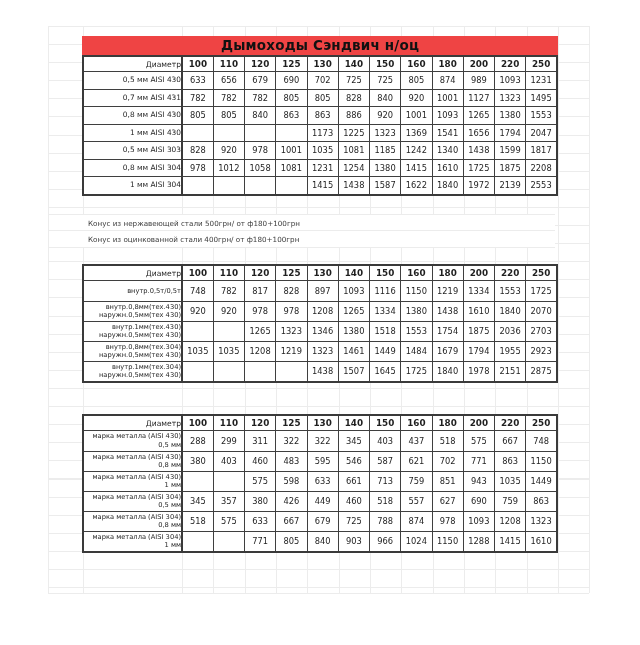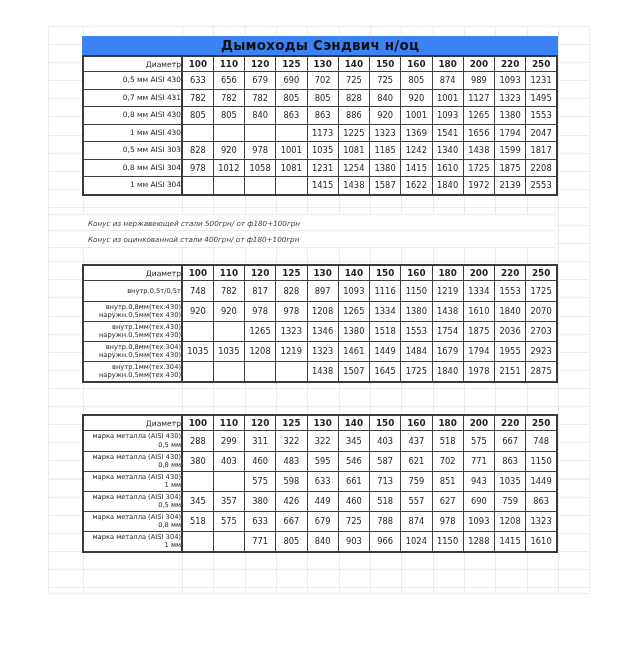--- a/index.html
+++ b/index.html
@@ -15,29 +15,29 @@
   }
   .grid-cols{
     position:absolute;left:133px;top:0;width:408px;height:100%;
     background:repeating-linear-gradient(to right,#ececec 0 1px,transparent 1px 31.33px);
   }
   .vl{position:absolute;top:0;width:1px;height:100%;background:#ececec;}
   
   .note-row{
     position:absolute;left:49px;width:506px;height:17px;background:#ffffff;z-index:1;
     border-bottom:1px solid #ececec;line-height:17px;font-size:7.2px;color:#3c3c3c;
-    padding-left:39px;box-sizing:border-box;white-space:nowrap;font-style:italic;
+    padding-left:39px;box-sizing:border-box;white-space:nowrap;
   }
   .n1{top:214px;border-top:1px solid #ececec;}
   .n2{top:231px;}
   
   .twrap{position:absolute;left:82px;width:476px;z-index:2;}
   .ttitle{
     height:19px;line-height:19px;text-align:center;font-weight:bold;font-size:13.5px;
-    background:#3b82f6;white-space:nowrap;letter-spacing:0.2px;color:#111;
+    background:#ef4444;white-space:nowrap;letter-spacing:0.2px;color:#111;
   }
   table.ptable{
     border-collapse:collapse;table-layout:fixed;width:476px;background:#ffffff;
     border:2px solid #3a3a3a;
   }
   .ptable th,.ptable td{
     border:1.5px solid #3f3f3f;text-align:center;vertical-align:middle;
     padding:0;overflow:hidden;
   }
   .ptable th{font-size:8.8px;font-weight:bold;height:14px;}

